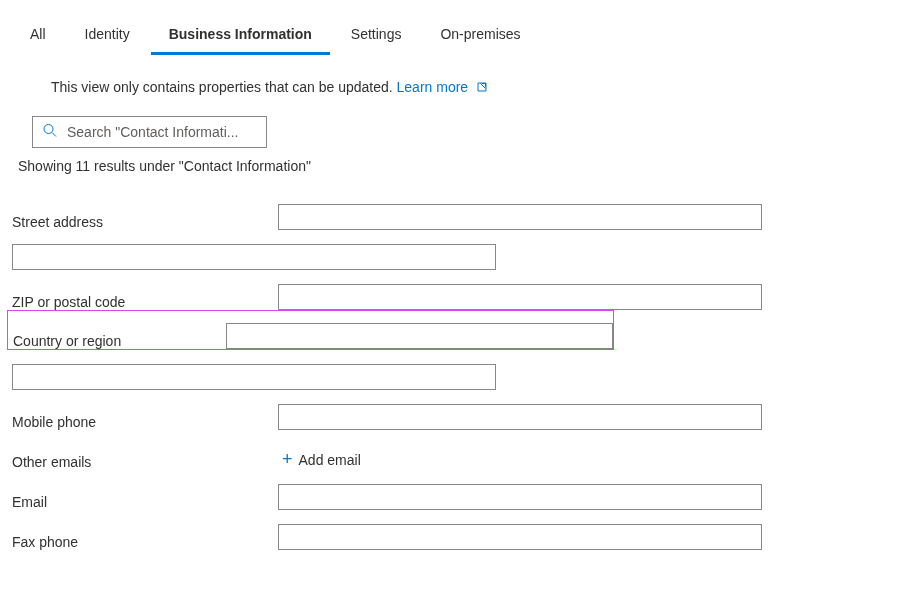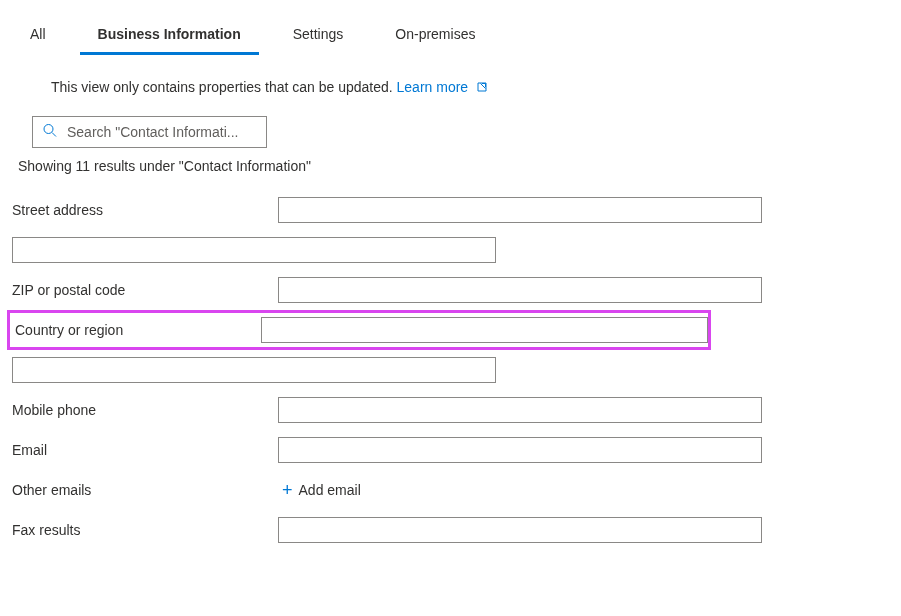--- a/index.html
+++ b/index.html
@@ -11,21 +11,21 @@
       font-family: "Segoe UI", -apple-system, BlinkMacSystemFont, sans-serif;
       font-size: 14px;
       color: #323130;
       background: #ffffff;
       width: 901px;
       height: 616px;
       overflow: hidden;
     }
     .tabs {
       display: flex;
-      gap: 16px;
+      gap: 3px;
       padding: 18px 0 0 12px;
       border-bottom: none;
     }
     .tab {
       padding: 8px 18px 10px 18px;
       font-size: 14px;
       color: #323130;
       cursor: pointer;
       border-bottom: 3px solid transparent;
       position: relative;
@@ -78,44 +78,44 @@
     .results-text {
       padding: 10px 0 0 18px;
       font-size: 14px;
       color: #323130;
     }
     .form-container {
       padding: 16px 0 0 12px;
     }
     .form-row {
       display: flex;
-      align-items: center;
+      align-items: flex-end;
       height: 40px;
       margin-bottom: 0;
     }
     .form-label {
       width: 266px;
       font-size: 14px;
       color: #323130;
       padding-right: 10px;
     }
     .form-input {
       width: 484px;
       height: 26px;
       border: 1px solid #8a8886;
       font-family: inherit;
       font-size: 14px;
       padding: 0 8px;
       outline: none;
     }
     .highlight-row {
-      border: 3px solid #d946ef;
+      border: 1px solid #d946ef;
       margin-left: -5px;
       padding-left: 5px;
-      width: 704px;
+      width: 607px;
     }
     .add-button {
       display: inline-flex;
       align-items: center;
       gap: 6px;
       color: #323130;
       font-size: 14px;
       cursor: pointer;
       border: none;
       background: transparent;
@@ -126,20 +126,21 @@
       color: #0078d4;
       font-size: 18px;
       font-weight: 300;
     }
   </style>
 </head>
 <body>
 
 <div class="tabs">
   <div class="tab">All</div>
+  <div class="tab">Identity</div>
   <div class="tab active">Business Information</div>
   <div class="tab">Settings</div>
   <div class="tab">On-premises</div>
 </div>
 
 <div class="info-text">
   <span>This view only contains properties that can be updated.</span>
   <a class="learn-more">
     <span>Learn more</span>
     <span class="external-icon">
@@ -189,30 +190,30 @@
   <div class="form-row">
     <input type="text" class="form-input" value="" style="">
   </div>
 
   <div class="form-row">
     <div class="form-label">Mobile phone</div>
     <input type="text" class="form-input" value="" style="">
   </div>
 
   <div class="form-row">
-    <div class="form-label">Email</div>
-    <input type="text" class="form-input" value="" style="">
-  </div>
-
-  <div class="form-row">
     <div class="form-label">Other emails</div>
     <button class="add-button">
       <span class="plus-icon">+</span>
       <span>Add email</span>
     </button>
   </div>
 
   <div class="form-row">
-    <div class="form-label">Fax results</div>
+    <div class="form-label">Email</div>
+    <input type="text" class="form-input" value="" style="">
+  </div>
+
+  <div class="form-row">
+    <div class="form-label">Fax phone</div>
     <input type="text" class="form-input" value="" style="">
   </div>
 
 </div>
 
 </body></html>

